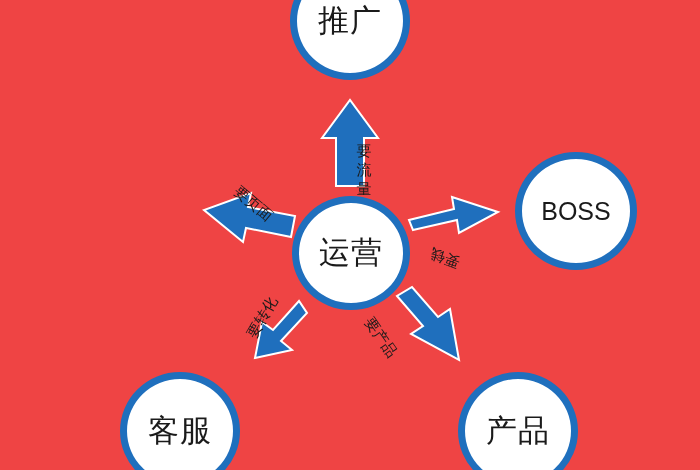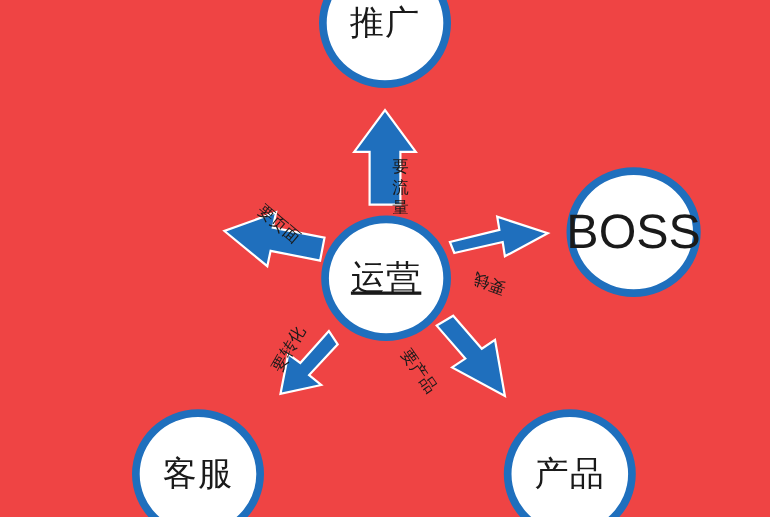--- a/index.html
+++ b/index.html
@@ -25,21 +25,21 @@
       background: #ffffff;
       display: flex;
       align-items: center;
       justify-content: center;
       color: #1a1a1a;
       font-size: 31px;
       letter-spacing: 1px;
     }
     .node.boss {
       font-family: "Liberation Sans", sans-serif;
-      font-size: 44px;
+      font-size: 25px;
       letter-spacing: 0;
     }
     svg.arrows {
       position: absolute;
       left: 0; top: 0;
       width: 700px; height: 470px;
     }
     .label {
       position: absolute;
       font-size: 15px;
@@ -86,21 +86,21 @@
 
   <div class="node" style="left:458px; top:372px; width:120px; height:118px;">
     <span>产品</span>
   </div>
 
   <div class="node" style="left:120px; top:372px; width:120px; height:118px;">
     <span>客服</span>
   </div>
 
 
-  <div class="node" style="left:292px; top:196px; width:118px; height:114px;text-decoration:underline;">
+  <div class="node" style="left:292px; top:196px; width:118px; height:114px;">
     <span>运营</span>
   </div>
 
   <div class="vlabel" style="left:356px; top:122px;margin-top:20px;">要流量</div>
 
   <div class="label" style="left:236px; top:182px; transform: rotate(40deg); transform-origin: left center;">要页面</div>
 
   <div class="label" style="left:430px; top:250px; transform: rotate(180deg) scaleX(-1) rotate(-20deg) scaleX(-1); transform-origin: center;">要钱</div>
 
   <div class="label" style="left:240px; top:310px; transform: rotate(-60deg); transform-origin: center;">要转化</div>

